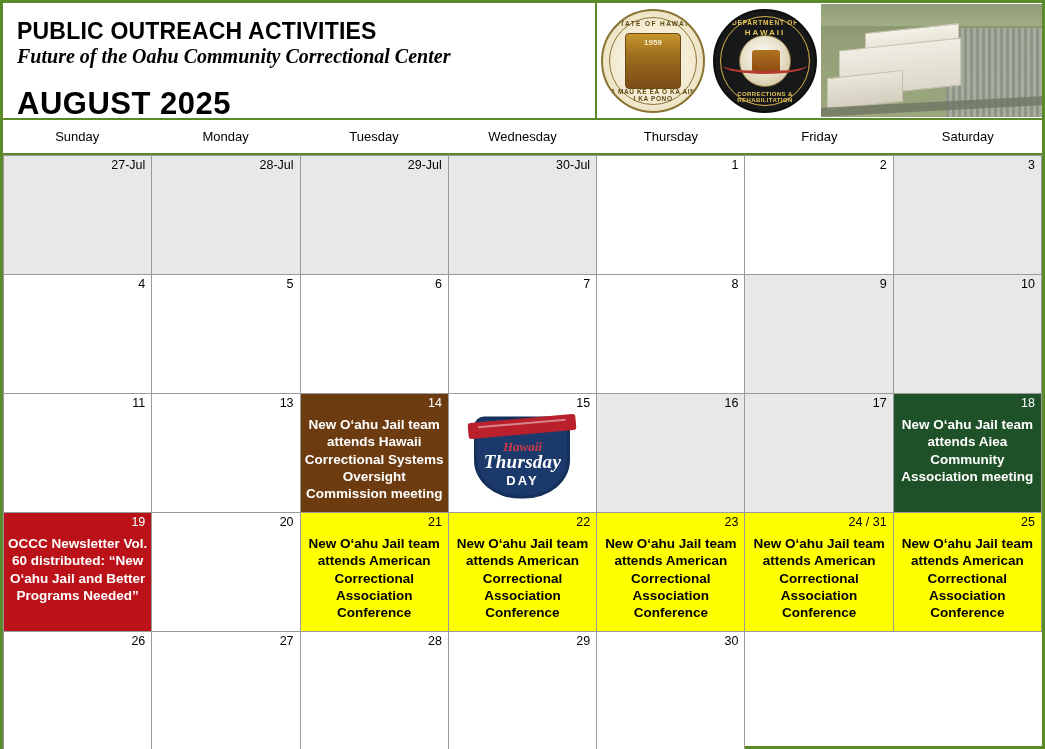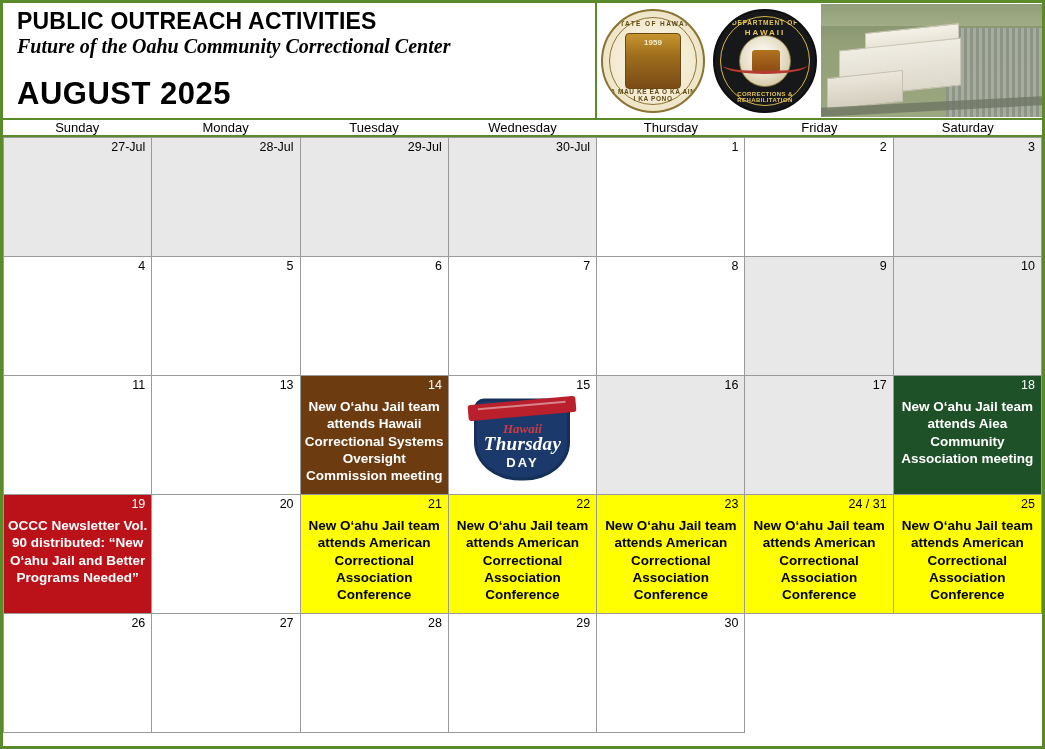--- a/index.html
+++ b/index.html
@@ -26,21 +26,21 @@
   .header {
     position: relative;
     display: flex;
     align-items: stretch;
     height: 117px;
     border-bottom: 2px solid #5b8a2a;
     box-sizing: border-box;
   }
   .header-text {
     flex: 1 1 auto;
-    padding: 6px 0 0 14px;
+    padding: 16px 0 0 14px;
     box-sizing: border-box;
   }
   .title-line1 {
     font-size: 23px;
     font-weight: bold;
     color: #000;
     letter-spacing: 0.2px;
     line-height: 1.05;
   }
   .title-line2 {
@@ -196,21 +196,21 @@
   }
   .aerial .road {
     position: absolute; left: 0; right: 0; bottom: 6px; height: 9px;
     background: #6f7564; opacity: .8; transform: skewY(-3deg);
   }
 
   
   .dow-row {
     display: grid;
     grid-template-columns: repeat(7, 1fr);
-    height: 17px;
+    height: 35px;
     border-bottom: 2px solid #5b8a2a;
     box-sizing: border-box;
   }
   .dow {
     display: flex;
     align-items: center;
     justify-content: center;
     font-size: 13px;
     color: #000;
     background: #ffffff;
@@ -430,21 +430,21 @@
       </div>
       <div class="cell gray">
         <div class="daynum">17</div>
       </div>
       <div class="cell green">
         <div class="daynum">18</div>
         <div class="evt">New O‘ahu Jail team attends Aiea Community Association meeting</div>
       </div>
       <div class="cell red">
         <div class="daynum">19</div>
-        <div class="evt">OCCC Newsletter Vol. 90 distributed: “New O‘ahu Jail and Better Programs Needed”</div>
+        <div class="evt">OCCC Newsletter Vol. 60 distributed: “New O‘ahu Jail and Better Programs Needed”</div>
       </div>
       <div class="cell white">
         <div class="daynum">20</div>
       </div>
       <div class="cell yellow">
         <div class="daynum">21</div>
         <div class="evt">New O‘ahu Jail team attends American Correctional Association Conference</div>
       </div>
       <div class="cell yellow">
         <div class="daynum">22</div>

